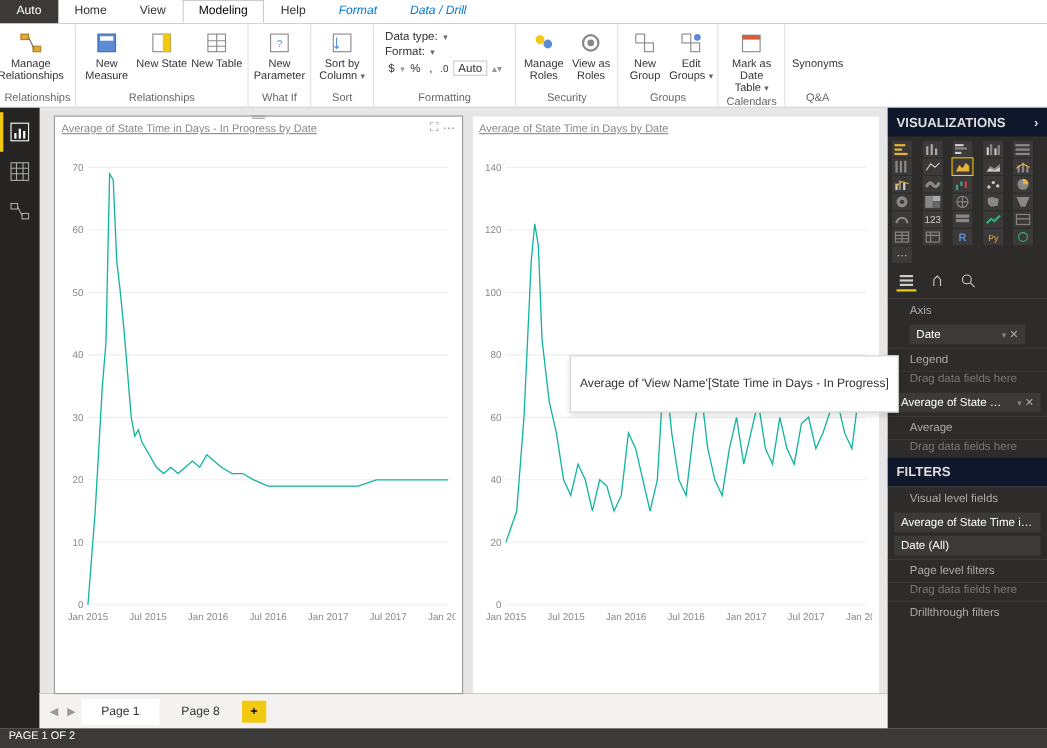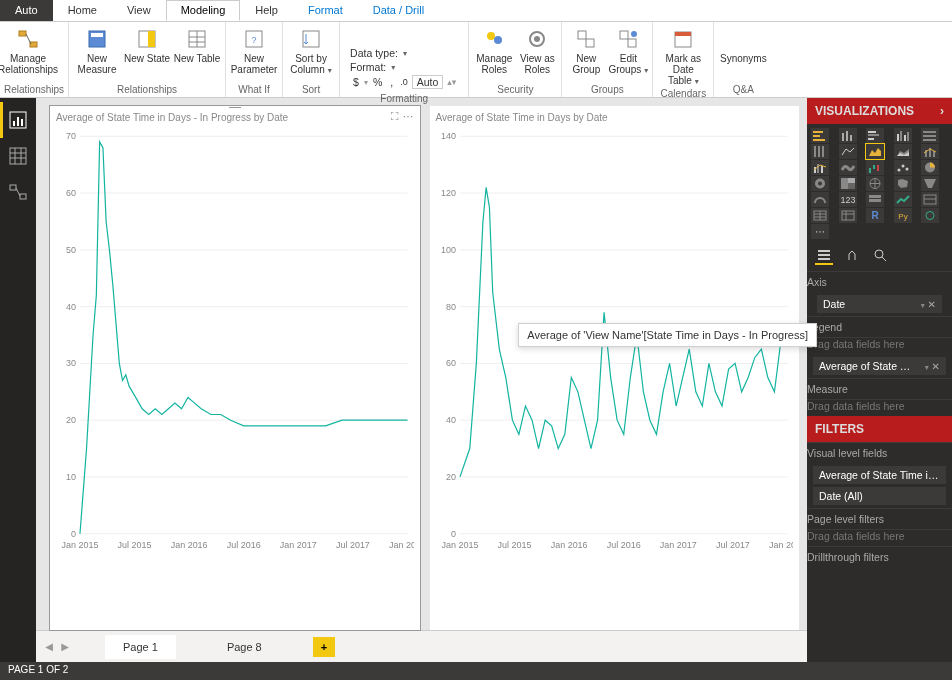--- a/index.html
+++ b/index.html
@@ -3,71 +3,71 @@
 <meta charset="utf-8">
 <style>
 * { box-sizing: border-box; margin: 0; padding: 0; font-family: 'Segoe UI', Tahoma, sans-serif; }
 body { width: 952px; height: 680px; overflow: hidden; background: #fff; font-size: 11px; color: #333; }
 
 
 .tabbar { display: flex; height: 22px; background: #fff; border-bottom: 1px solid #ccc; }
 .tab { padding: 3px 14px; font-size: 11px; cursor: pointer; border: 1px solid transparent; }
 .tab.file { background: #3b3a39; color: #fff; }
 .tab.active { border: 1px solid #ccc; border-bottom: 1px solid #fff; color: #000; }
-.tab.link { color: #0078d4; }
+.tab.link { color: #0078d4; font-style: italic; }
 
 
 .ribbon { display: flex; height: 76px; background: #fff; border-bottom: 1px solid #ccc; }
 .ribbon-group { display: flex; flex-direction: column; justify-content: space-between; border-right: 1px solid #e1e1e1; padding: 2px 4px 0; }
 .ribbon-group-row { display: flex; align-items: flex-start; gap: 2px; }
 .ribbon-btn-big { display: flex; flex-direction: column; align-items: center; justify-content: flex-start; width: 48px; cursor: pointer; padding-top: 3px; }
 .ribbon-btn-big .ico { width: 24px; height: 24px; display: flex; align-items: center; justify-content: center; }
 .ribbon-btn-big .lbl { font-size: 10px; text-align: center; line-height: 11px; margin-top: 2px; }
 .ribbon-group-label { font-size: 10px; text-align: center; color: #666; padding: 1px 0 2px; }
-.ribbon-small { display: flex; flex-direction: column; gap: 2px; padding: 3px 6px; font-size: 10.5px; margin-top: 20px; }
+.ribbon-small { display: flex; flex-direction: column; gap: 2px; padding: 3px 6px; font-size: 10.5px; }
 .ribbon-small-row { display: flex; align-items: center; gap: 2px; white-space: nowrap; }
 .dd::after { content: "▾"; font-size: 8px; margin-left: 3px; color: #666; }
 
 svg { display: block; }
 
 
 .main { display: flex; height: 564px; background: #e6e6e6; }
 .viewbar { width: 36px; background: #252423; display: flex; flex-direction: column; padding-top: 4px; }
 .viewbar-btn { width: 36px; height: 36px; display: flex; align-items: center; justify-content: center; cursor: pointer; }
 .viewbar-btn.active { border-left: 3px solid #f2c811; padding-right: 3px; }
 
 .canvas-area { flex: 1; display: flex; flex-direction: column; }
 .canvas { flex: 1; padding: 8px 8px 0 14px; position: relative; display: flex; gap: 10px; }
 .chart-card { background: #fff; flex: 1; position: relative; padding: 6px; }
 .chart-card.selected { outline: 1px solid #999; }
-.chart-title { font-size: 10px; color: #888; margin-bottom: 4px; }
+.chart-title { font-size: 10px; color: #888; margin-bottom: 20px; text-decoration: underline; }
 .chart-icons { position: absolute; top: 4px; right: 6px; display: flex; gap: 4px; color: #888; font-size: 11px; }
 .handle { position: absolute; width: 24px; height: 8px; display:flex; justify-content:center; align-items:center; gap:1px; }
 .handle span { width: 12px; height: 1px; background: #999; display:block; }
 .chart-svg { width: 100%; height: 430px; }
 .axis-text { font-size: 9px; fill: #888; }
 .gridline { stroke: #eee; stroke-width: 1; }
 .series { stroke: #12b4a0; stroke-width: 1.2; fill: none; }
 
 
-.tooltip { position: absolute; background: #fff; border: 1px solid #d0d0d0; padding: 5px 8px; font-size: 11px; box-shadow: 0 2px 6px rgba(0,0,0,0.15); white-space: nowrap; z-index: 20; }
+.tooltip { position: absolute; background: #fff; border: 1px solid #d0d0d0; padding: 19px 8px; font-size: 11px; box-shadow: 0 2px 6px rgba(0,0,0,0.15); white-space: nowrap; z-index: 20; }
 
 
 .pagebar { height: 32px; background: #f3f2f1; display: flex; align-items: center; padding: 0 6px; gap: 2px; border-top: 1px solid #ccc; }
 .page-nav { width: 14px; text-align: center; color: #999; cursor: pointer; font-size: 10px; }
-.page-tab { padding: 6px 18px; background: #fff; font-size: 11px; cursor: pointer; margin-left: 31px; }
+.page-tab { padding: 6px 18px; background: #fff; font-size: 11px; cursor: pointer; }
 .page-tab.add { background: #f2c811; color: #000; padding: 4px 8px; font-weight: bold; }
 
 
 .rightpanel { width: 145px; background: #2d2c2b; color: #ddd; display: flex; flex-direction: column; overflow: hidden; }
-.panel-header { background: #b91c1c; padding: 6px 8px; font-size: 12px; font-weight: 600; display: flex; justify-content: space-between; }
+.panel-header { background: #0f172a; padding: 6px 8px; font-size: 12px; font-weight: 600; display: flex; justify-content: space-between; }
 .viz-grid { display: grid; grid-template-columns: repeat(5, 1fr); gap: 1px; padding: 4px; }
 .viz-cell { width: 18px; height: 15px; background: #3b3a39; display: flex; align-items: center; justify-content: center; cursor: pointer; }
 .viz-cell.sel { outline: 1px solid #f2c811; }
-.field-section { padding: 4px 0; font-size: 10.5px; color: #aaa; border-top: 1px solid #3b3a39; }
+.field-section { padding: 4px 20px; font-size: 10.5px; color: #aaa; border-top: 1px solid #3b3a39; }
 .field-pill { background: #3b3a39; color: #fff; padding: 3px 6px; margin: 3px 0; font-size: 10.5px; display: flex; justify-content: space-between; align-items: center; }
 .field-pill .x { color: #aaa; cursor: pointer; font-size: 10px; }
 .tool-icons { display: flex; gap: 10px; padding: 4px 8px 6px; }
 .tool-icons .ti { width: 18px; height: 18px; border-bottom: 2px solid transparent; cursor: pointer; display:flex;align-items:center;justify-content:center; }
 .tool-icons .ti.sel { border-bottom: 2px solid #f2c811; }
 
 
 .statusbar { height: 18px; background: #3b3a39; color: #fff; font-size: 10px; padding: 2px 8px; }
 </style>
 </head>
@@ -598,36 +598,36 @@
         </div>
       <div class="ti">
           <svg width="14" height="14">
             <circle cx="6" cy="6" r="4" fill="none" stroke="#ccc"></circle>
             <line x1="9" y1="9" x2="13" y2="13" stroke="#ccc"></line>
           </svg>
         </div>
     </div>
 
     <div class="field-section">Axis</div>
-    <div style="padding:0 10px;">
+    <div style="padding:0 20px;">
       <div class="field-pill">
           <span>Date</span>
           <span><span style="font-size:8px;color:#888;">▾</span> <span class="x">✕</span></span>
         </div>
     </div>
     <div class="field-section">Legend</div>
     <div class="field-section" style="color:#777;padding-top:0;">Drag data fields here</div>
 
     <div style="padding:0 6px;">
       <div class="field-pill">
           <span style="overflow:hidden;text-overflow:ellipsis;white-space:nowrap;max-width:95px;">Average of State Time in ...</span>
           <span><span style="font-size:8px;color:#888;">▾</span> <span class="x">✕</span></span>
         </div>
     </div>
-    <div class="field-section">Measure</div>
+    <div class="field-section">Average</div>
     <div class="field-section" style="color:#777;padding-top:0;">Drag data fields here</div>
 
     <div class="panel-header">FILTERS</div>
     <div class="field-section">Visual level fields</div>
     <div style="padding:0 6px;">
       <div class="field-pill">
           <span style="overflow:hidden;text-overflow:ellipsis;white-space:nowrap;max-width:120px;">Average of State Time in ...</span>
         </div>
       <div class="field-pill">
           <span>Date (All)</span>

